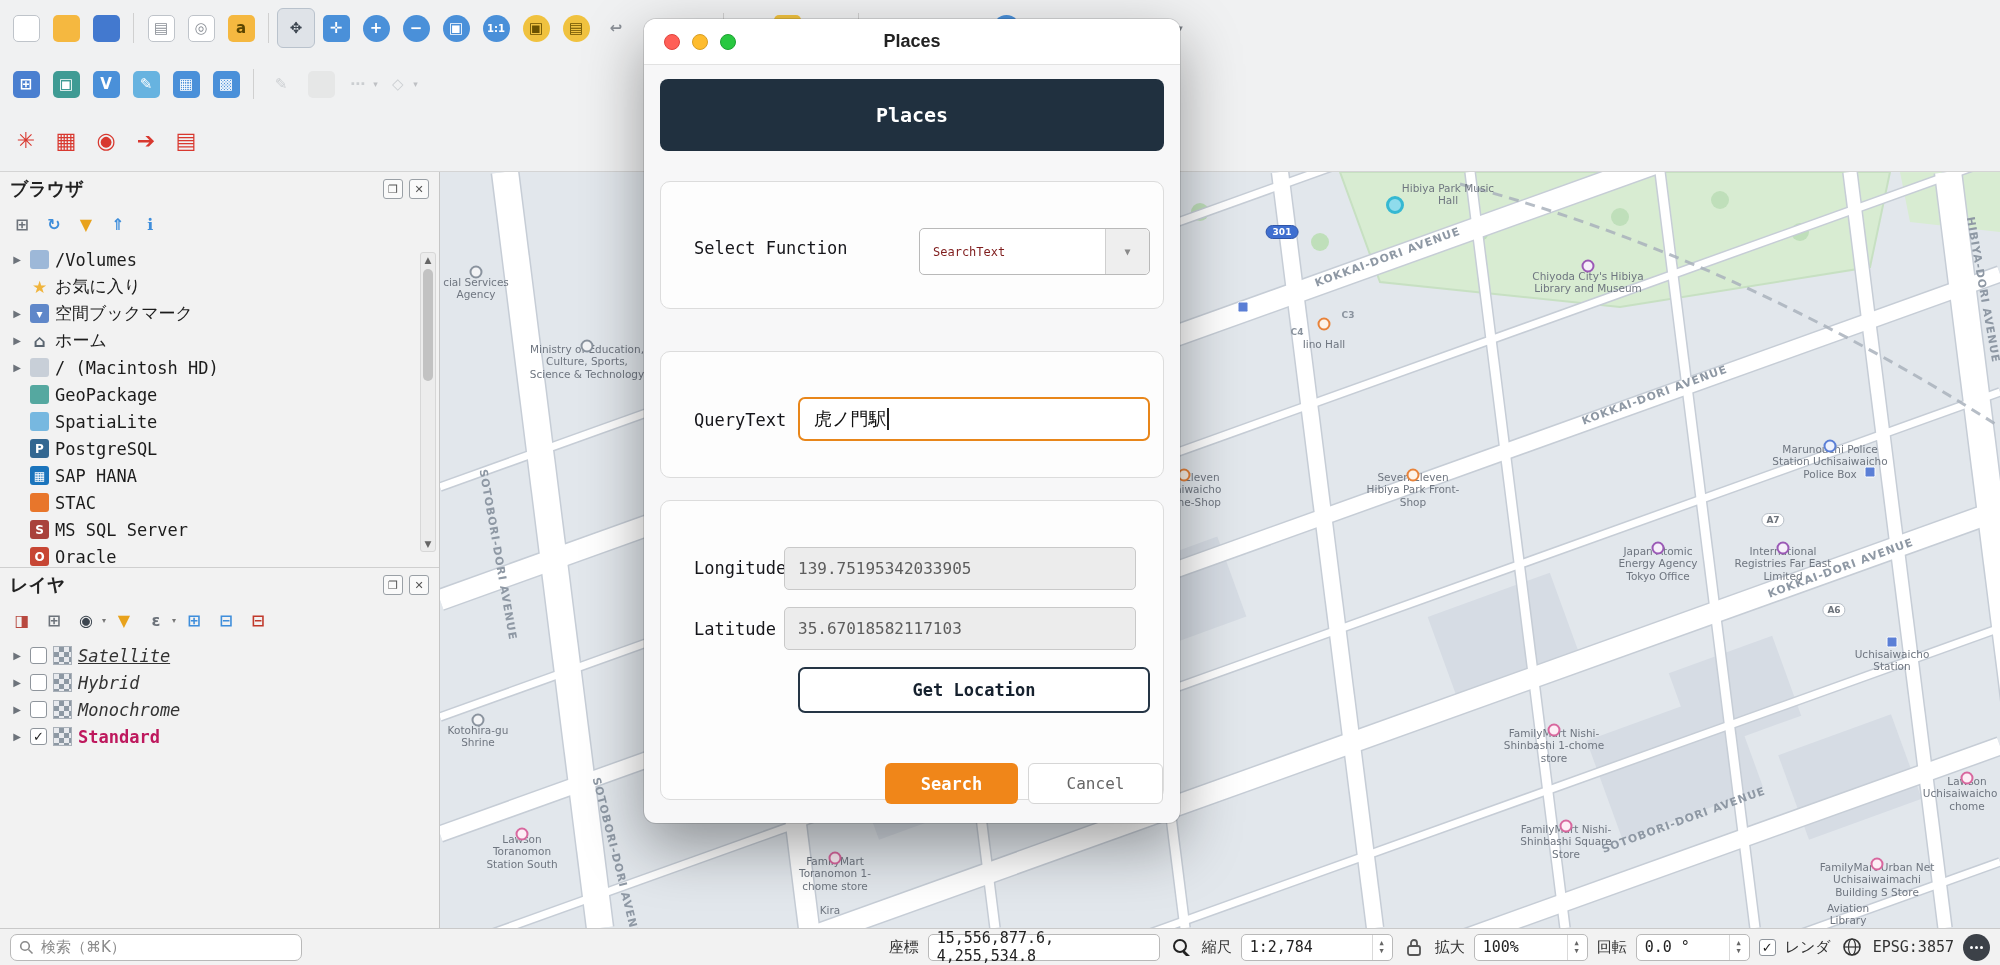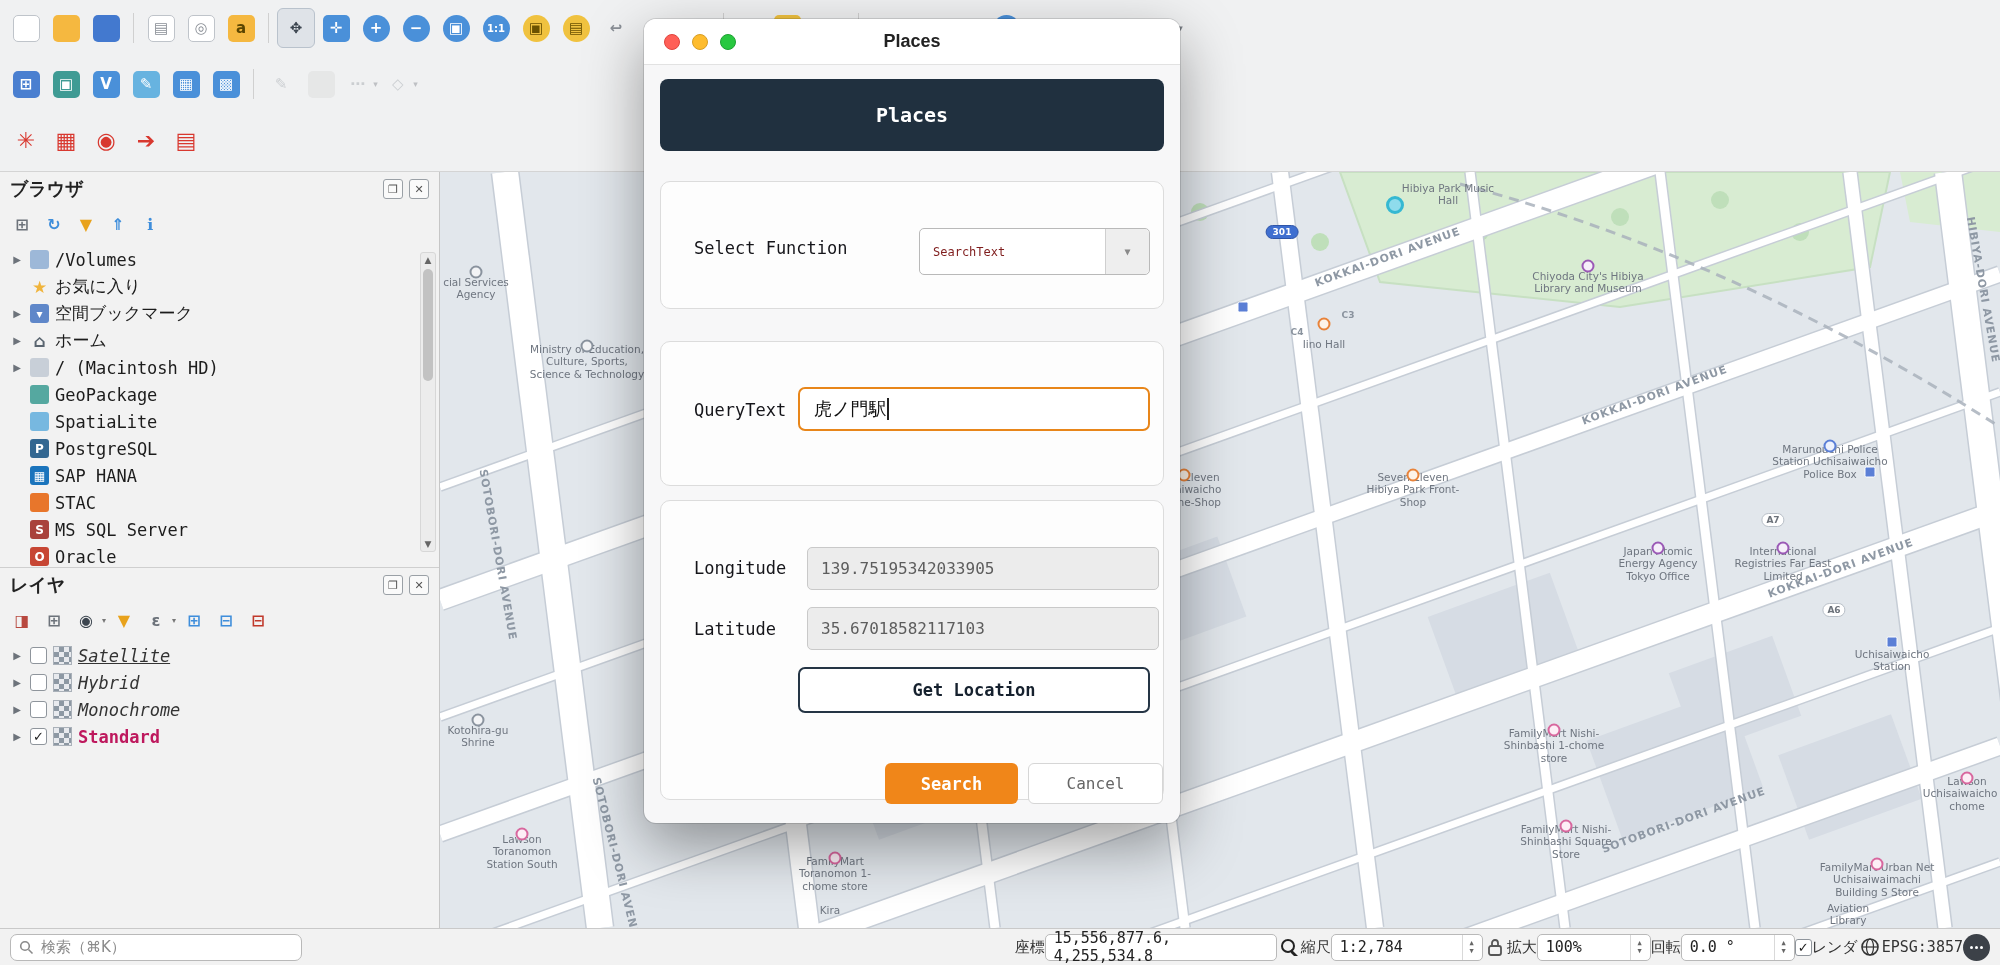--- a/index.html
+++ b/index.html
@@ -70,35 +70,35 @@
   .dlg-titlebar{position:relative;height:46px;background:#ffffff;border-bottom:1px solid #e2e2e2;border-radius:12px 12px 0 0;display:flex;align-items:center;justify-content:center}
   .tl{position:absolute;top:15px;width:16px;height:16px;border-radius:50%}
   .tl.red{left:20px;background:#ff5f57;border:1px solid #e0443e}
   .tl.yellow{left:48px;background:#febc2e;border:1px solid #d89e24}
   .tl.green{left:76px;background:#28c840;border:1px solid #1ea133}
   .dlg-title{font-size:18px;font-weight:bold;color:#222;font-family:"Liberation Sans","DejaVu Sans",sans-serif}
   .dlg-header{position:absolute;left:16px;top:60px;width:504px;height:72px;border-radius:8px;display:flex;align-items:center;justify-content:center}
   .dlg-header span{color:#fff;font-size:20px;font-weight:bold}
   .dlg-box{position:absolute;left:16px;width:504px;background:#fdfdfd;border:1px solid #dcdcdc;border-radius:10px}
   #box-function{top:162px;height:128px}
-  #box-query{top:322px;height:145px}
+  #box-query{top:332px;height:127px}
   #box-coords{top:481px;height:300px}
   .fld-label{position:absolute;font-size:17px;color:#15151a;white-space:nowrap}
   .combo{position:absolute;left:258px;top:46px;width:231px;height:47px;background:#fff;border:1px solid #b9b9b9;border-radius:5px;display:flex;align-items:center}
   .combo .val{padding-left:13px;font-size:12px;color:#7f1d1d}
   .combo .dd{position:absolute;right:0;top:0;width:44px;height:100%;background:#ababab33;border-left:1px solid #cfcfcf;border-radius:0 5px 5px 0;display:flex;align-items:center;justify-content:center;color:#8a8a8a;font-size:10px}
   .txt-input{position:absolute;left:137px;top:45px;width:352px;height:44px;border:2px solid #e8861a;border-radius:7px;background:#fff;display:flex;align-items:center;padding-left:14px;font-size:18px;color:#111}
   .caret{display:inline-block;width:2px;height:22px;background:#222;margin-left:1px}
-  .ro-field{position:absolute;left:146px;width:352px;height:43px;background:#ececec;border:1px solid #c9c9c9;border-radius:5px;display:flex;align-items:center;padding-left:13px;font-size:16px;color:#5d5d5d}
+  .ro-field{position:absolute;left:123px;width:352px;height:43px;background:#ececec;border:1px solid #c9c9c9;border-radius:5px;display:flex;align-items:center;padding-left:13px;font-size:16px;color:#5d5d5d}
   .btn-getloc{position:absolute;left:137px;top:166px;width:352px;height:46px;background:#fff;border:2px solid #253545;border-radius:7px;display:flex;align-items:center;justify-content:center;font-size:17px;font-weight:bold;color:#16212e}
   .btn-search{position:absolute;left:241px;top:744px;width:133px;height:41px;border-radius:6px;border:none;display:flex;align-items:center;justify-content:center;color:#fff;font-size:17px;font-weight:bold}
   .btn-cancel{position:absolute;left:384px;top:744px;width:135px;height:41px;border-radius:6px;background:#fff;border:1px solid #d6d6d6;display:flex;align-items:center;justify-content:center;color:#666;font-size:16px}
 
   
-  #status-bar{position:absolute;left:0;bottom:0;width:2000px;height:37px;background:#f2f2f2;border-top:1px solid #c9c9c9;display:flex;align-items:center;padding:0 10px;z-index:6;font-size:15px;color:#333}
+  #status-bar{position:absolute;left:0;bottom:0;width:2000px;height:37px;background:#f2f2f2;border-top:1px solid #c9c9c9;display:flex;align-items:center;padding:0 10px;gap:9px;z-index:6;font-size:15px;color:#333}
   .sb-label{white-space:nowrap}
   .sb-box{height:27px;background:#fff;border:1px solid #b9b9b9;border-radius:5px;display:flex;align-items:center;padding:0 8px;font-family:"DejaVu Sans Mono","DejaVu Sans",monospace,sans-serif;font-size:15px;color:#222}
   .sb-spin{display:flex;flex-direction:column;justify-content:center;margin-left:auto;padding-left:6px;border-left:1px solid #d9d9d9;height:100%;color:#666;font-size:7px;line-height:8px}
   #sb-search{width:292px;color:#8a8a8a;gap:7px;border-radius:7px;font-family:"DejaVu Sans","Liberation Sans",sans-serif}
   .sb-spacer{flex:1}
   .sb-icon{width:24px;height:24px;display:flex;align-items:center;justify-content:center}
   #sb-chat{width:27px;height:27px;border-radius:50%;background:#3c4148;display:flex;align-items:center;justify-content:center;gap:2px}
   #sb-chat i{width:3px;height:3px;border-radius:50%;background:#fff}
 </style>
 </head>

